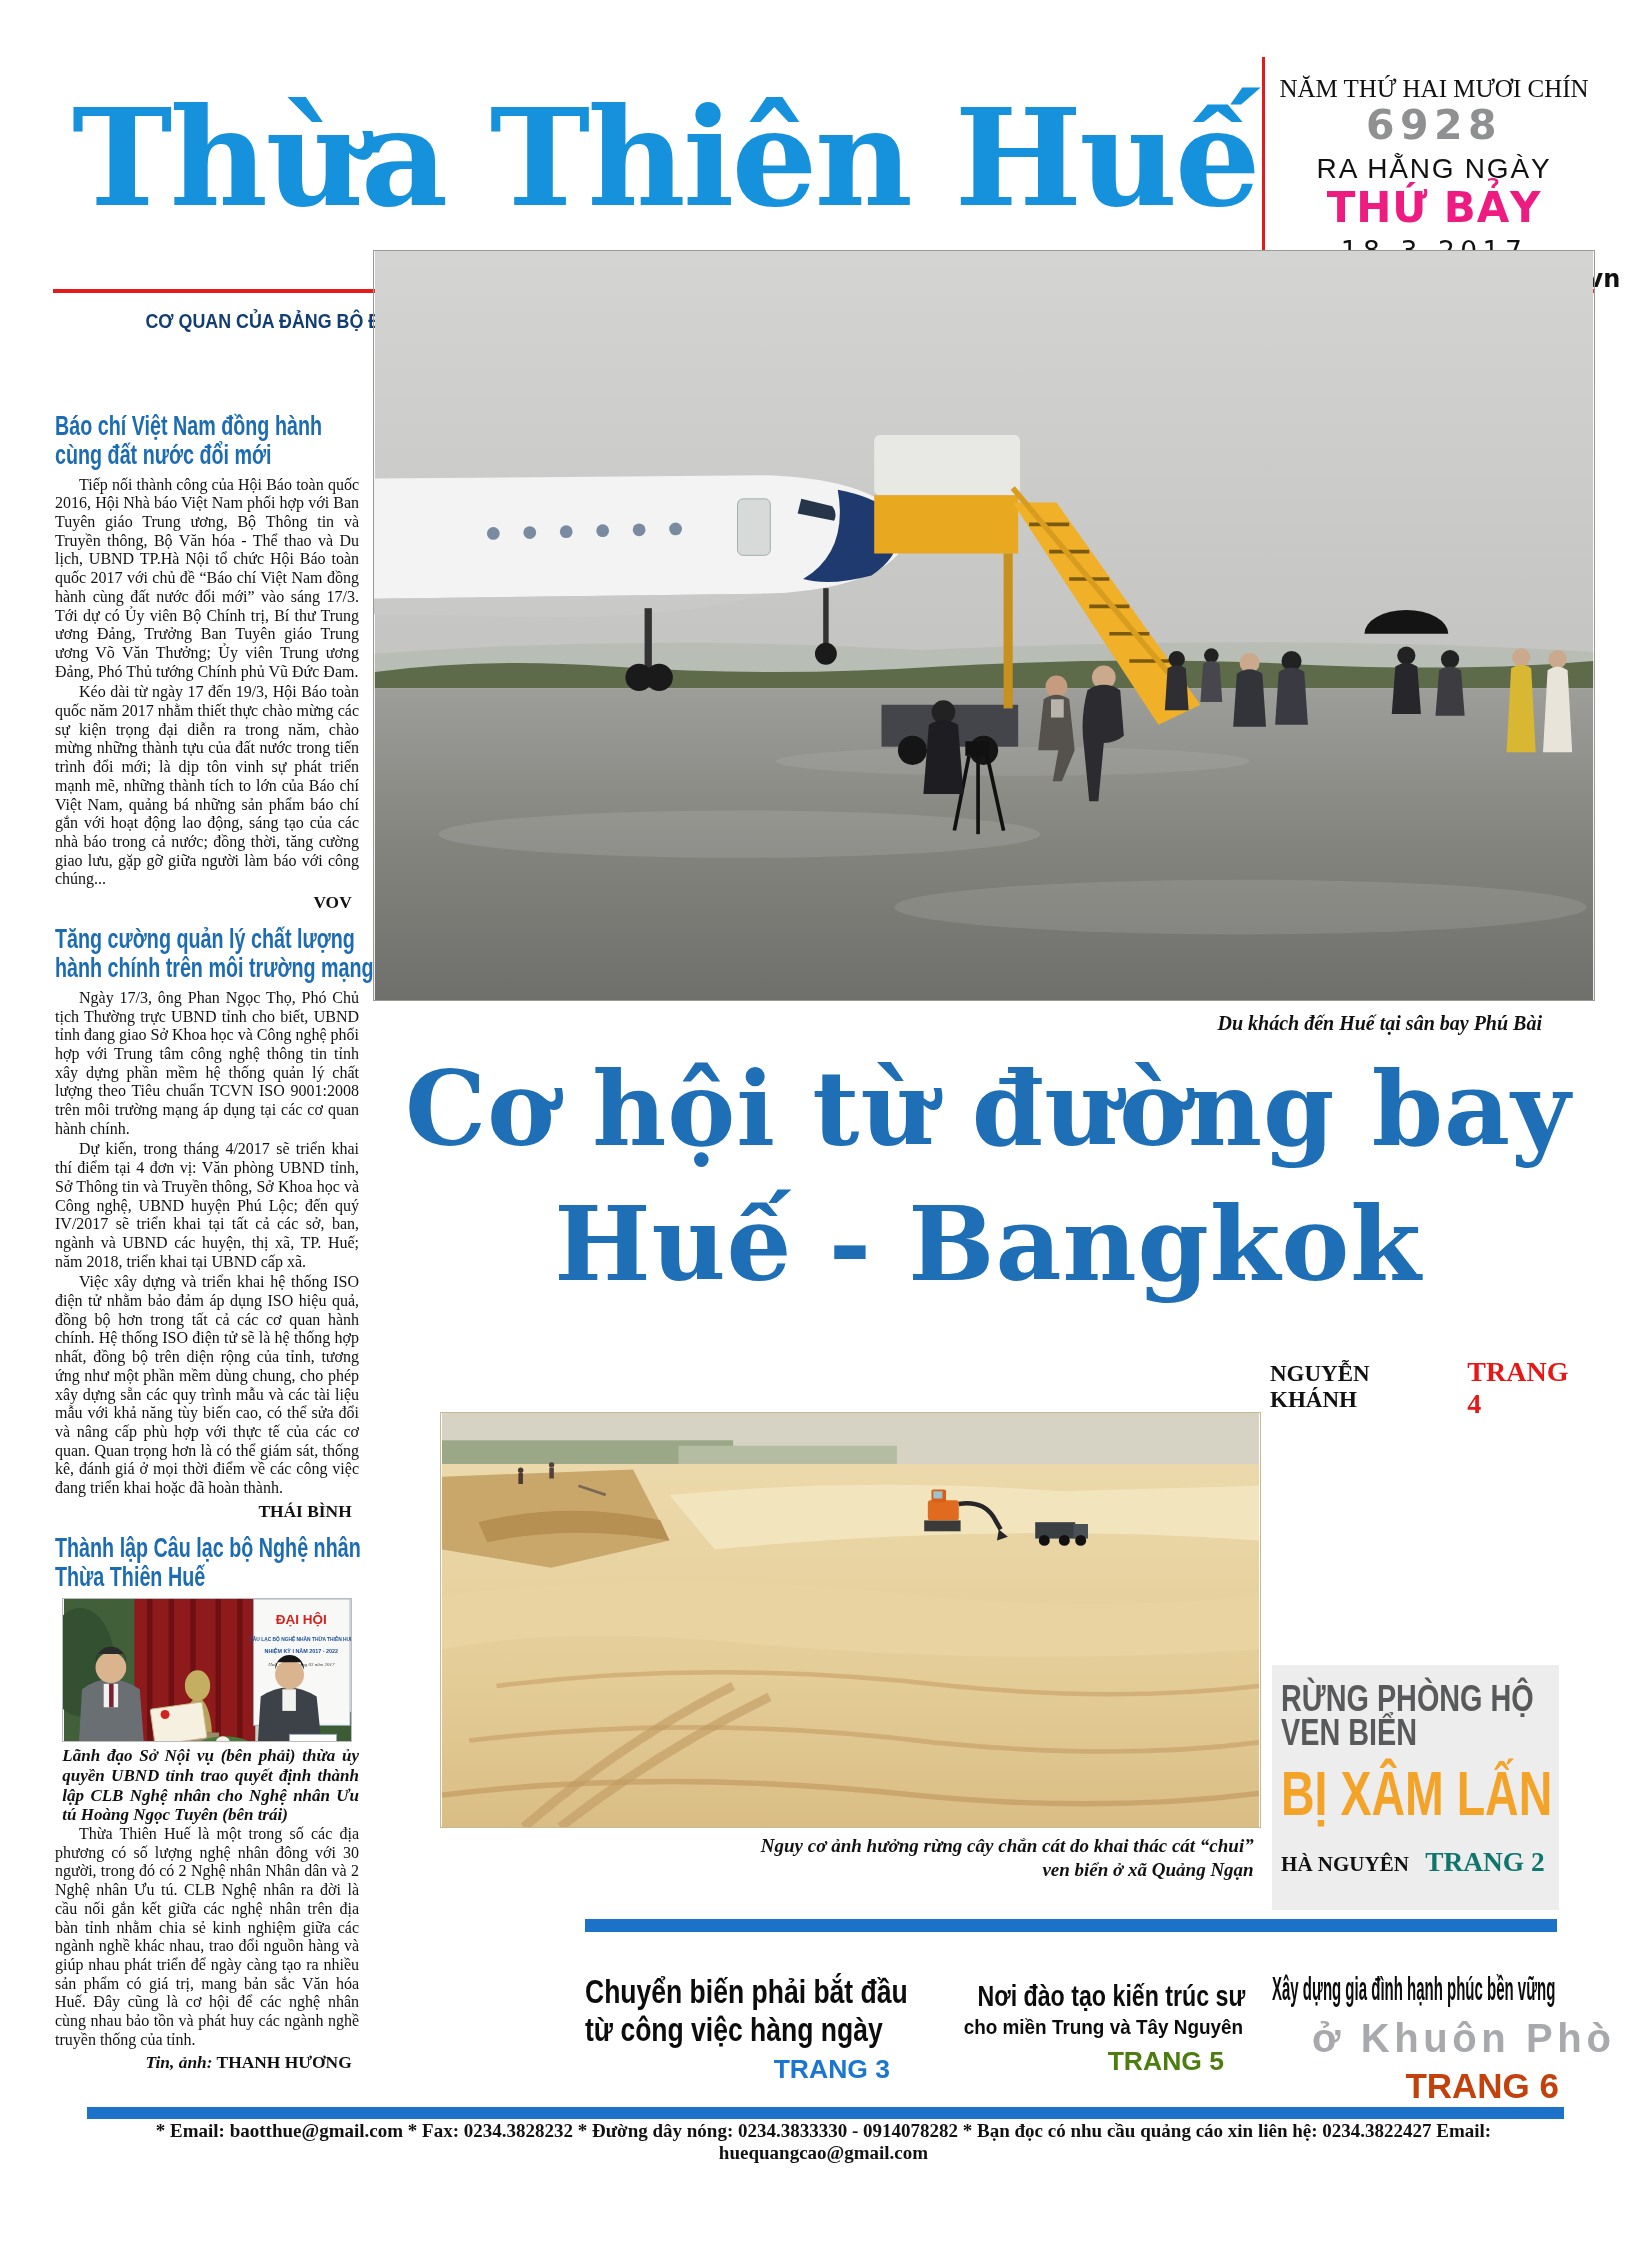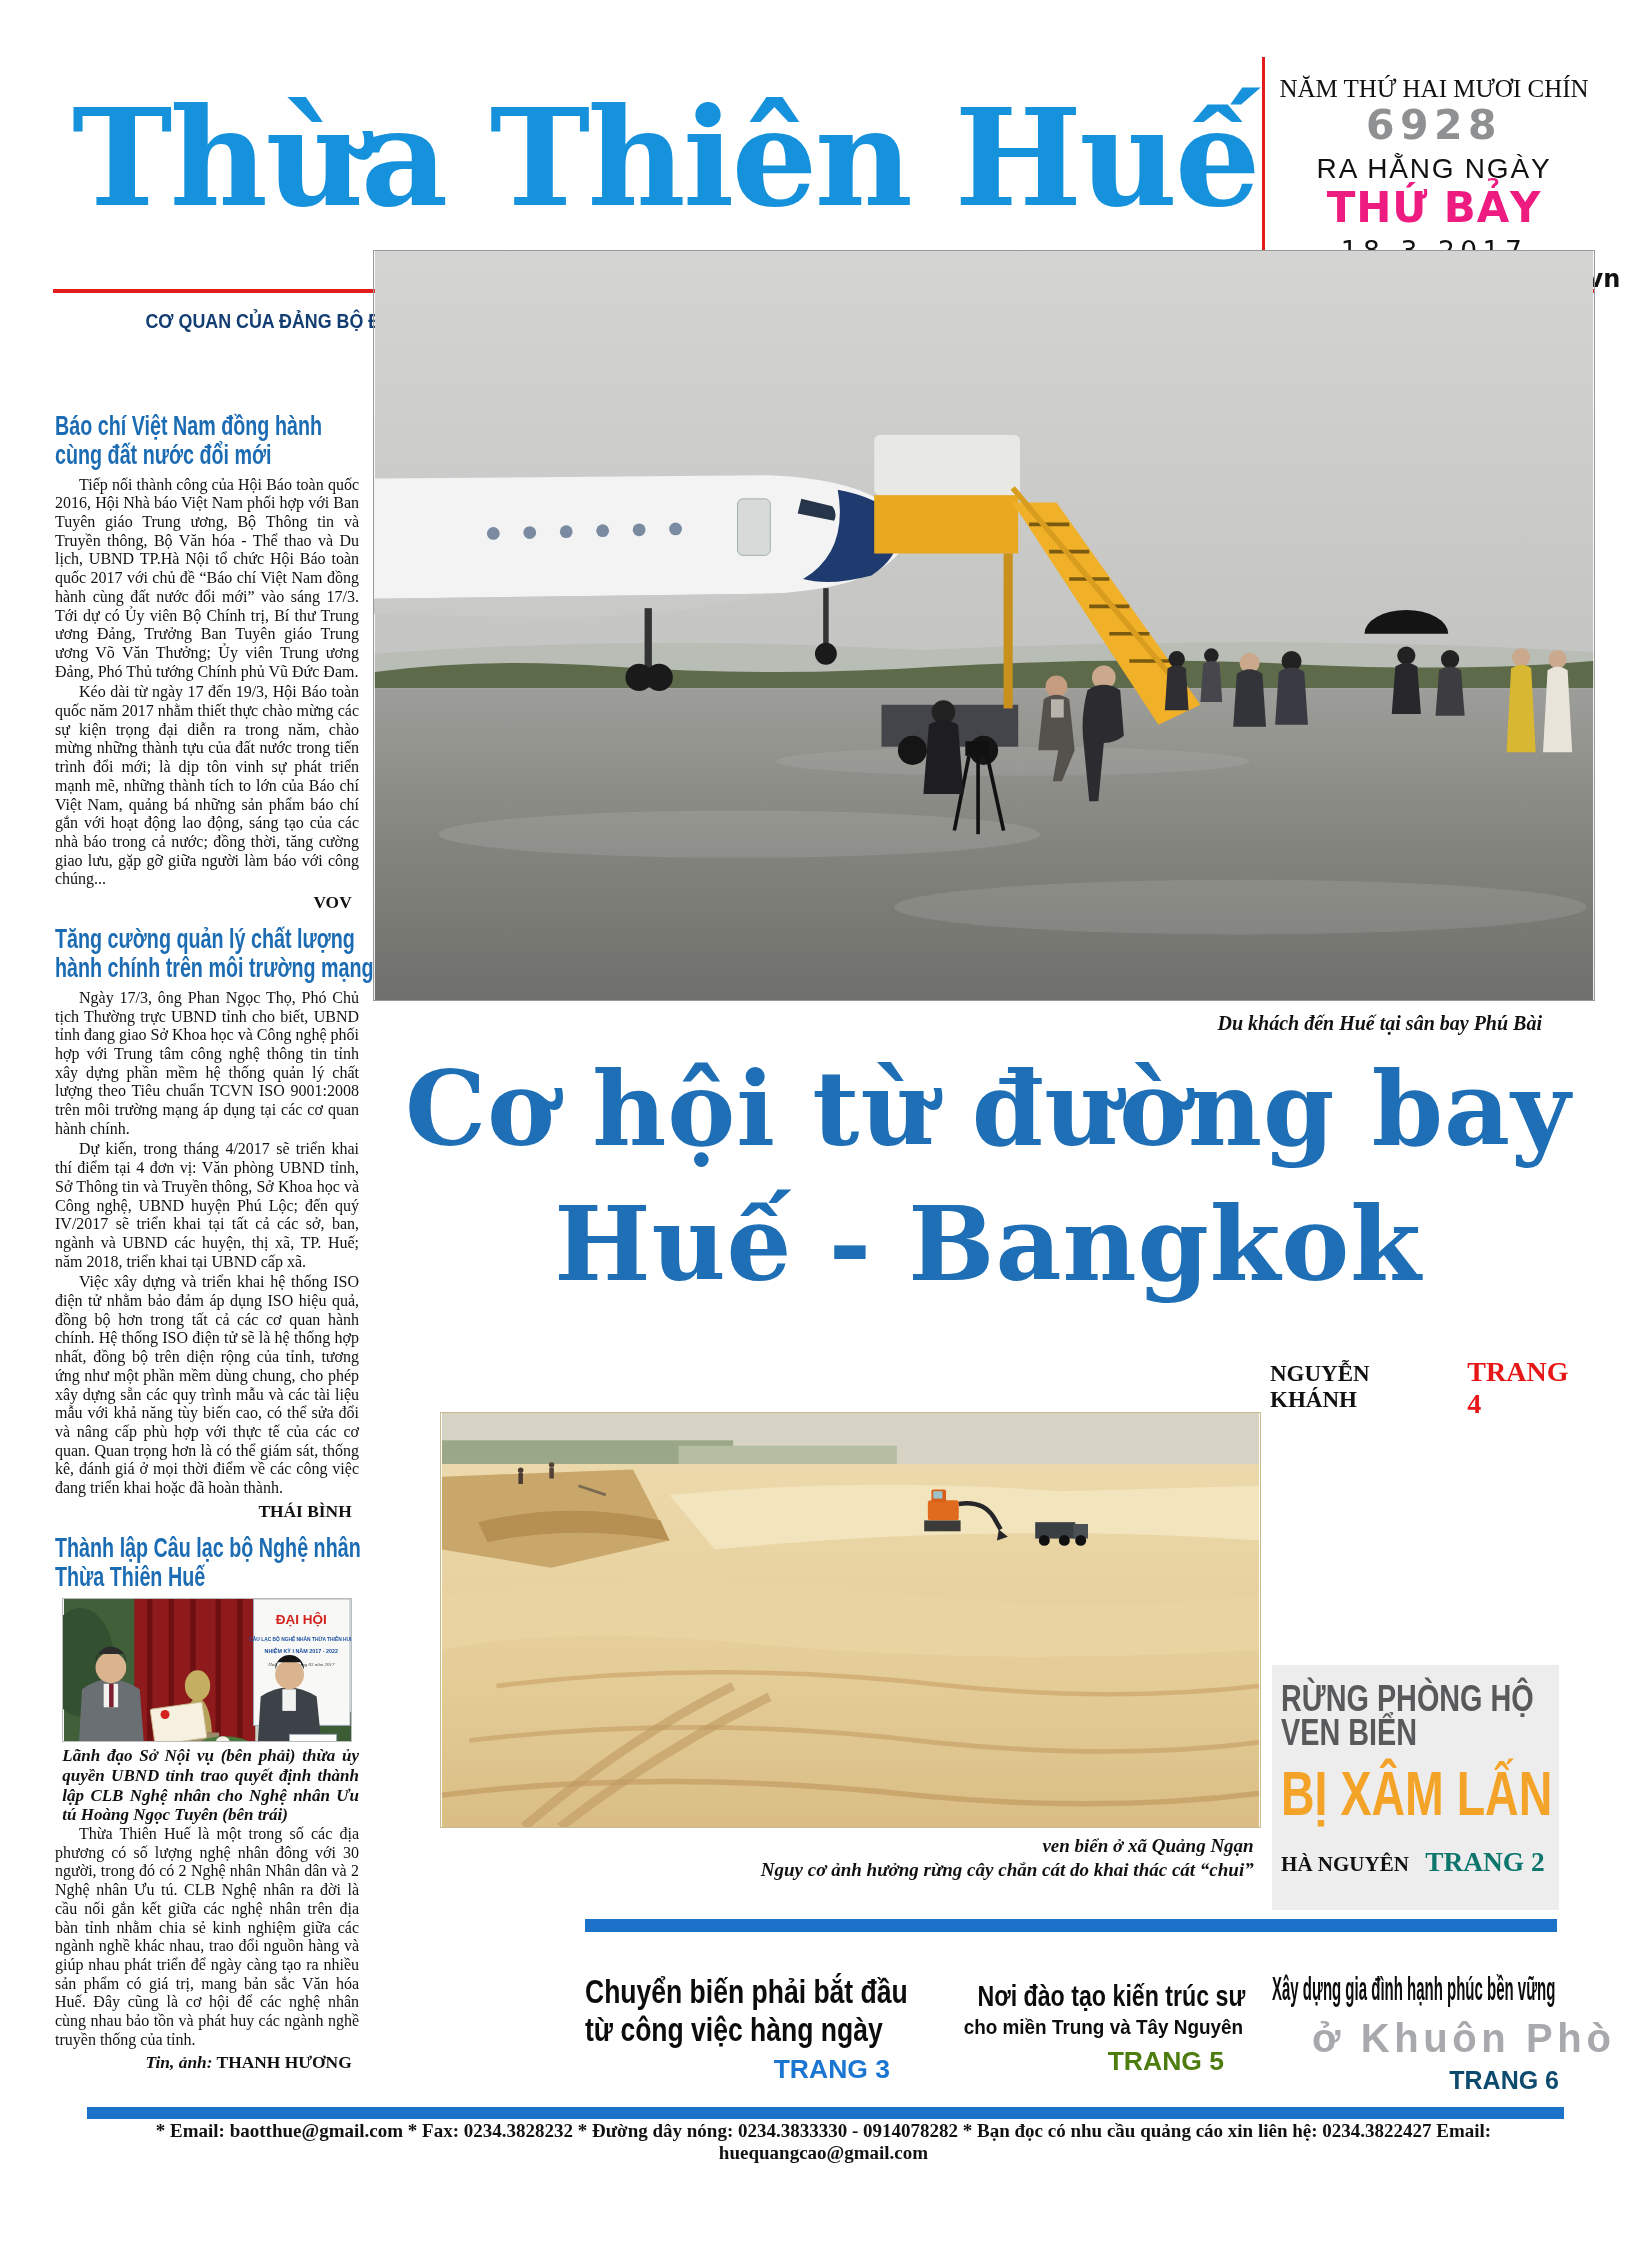--- a/index.html
+++ b/index.html
@@ -71,21 +71,21 @@
   .t1{left:585px;top:1972px;width:365px;}
   .t1 .l{font-size:34px;line-height:1.12;transform:scaleX(.78);transform-origin:left center;white-space:nowrap;}
   .t1 .pg{text-align:right;padding-right:60px;color:#1b76d2;font-size:26.5px;margin-top:5.5px;}
   .t2{left:950px;top:1981px;width:274px;text-align:center;}
   .t2 .l1{font-size:29px;line-height:1.05;transform:scaleX(.8);transform-origin:center;white-space:nowrap;}
   .t2 .l2{font-size:21px;margin-top:3.7px;transform:scaleX(.9);transform-origin:center;white-space:nowrap;}
   .t2 .pg{text-align:right;color:#4d7c0f;font-size:26.5px;margin-top:7.3px;}
   .t3{left:1272px;top:1974px;width:287px;}
   .t3 .l1{font-size:25px;transform:scale(.6,1.3);transform-origin:left center;white-space:nowrap;}
   .t3 .l2{font-size:40px;color:#a7a9ac;letter-spacing:4.6px;text-align:center;margin-top:12.8px;white-space:nowrap;margin-left:40px;}
-  .t3 .pg{text-align:right;color:#0c4a6e;font-size:25px;margin-top:5.5px;}
+  .t3 .pg{text-align:right;color:#c2410c;font-size:35px;margin-top:5.5px;}
   .footer{position:absolute;left:55px;top:2120px;width:1537px;text-align:center;font-weight:bold;font-size:19px;}
 </style>
 </head>
 <body>
 
 <div class="page">
 
   <div class="masthead">Thừa Thiên Huế</div>
   <div class="info">
     <div class="info-year">NĂM THỨ HAI MƯƠI CHÍN</div>
@@ -313,22 +313,22 @@
         <circle cx="702" cy="140" r="6" fill="#111"></circle>
 
       <rect x="84" y="66" width="5" height="12" fill="#4a3a30"></rect>
         <circle cx="86.5" cy="63" r="3" fill="#4a3a30"></circle>
       <rect x="118" y="60" width="5" height="12" fill="#53423a"></rect>
         <circle cx="120.5" cy="57" r="3" fill="#53423a"></circle>
       <path d="M150,80 l30,10" stroke="#7a6a52" stroke-width="3"></path>
     </svg>
   </div>
   <div class="cap-sand">
+    <div>Nguy cơ ảnh hưởng rừng cây chắn cát do khai thác cát “chui”</div>
     <div>ven biển ở xã Quảng Ngạn</div>
-    <div>Nguy cơ ảnh hưởng rừng cây chắn cát do khai thác cát “chui”</div>
   </div>
 
   <div class="panel">
     <div class="panel-t">RỪNG PHÒNG HỘ</div>
     <div class="panel-t">VEN BIỂN</div>
     <div class="panel-h">BỊ XÂM LẤN</div>
     <div class="panel-by">
       <span class="name">HÀ NGUYÊN</span>
       <span class="pg">TRANG 2</span>
     </div>

